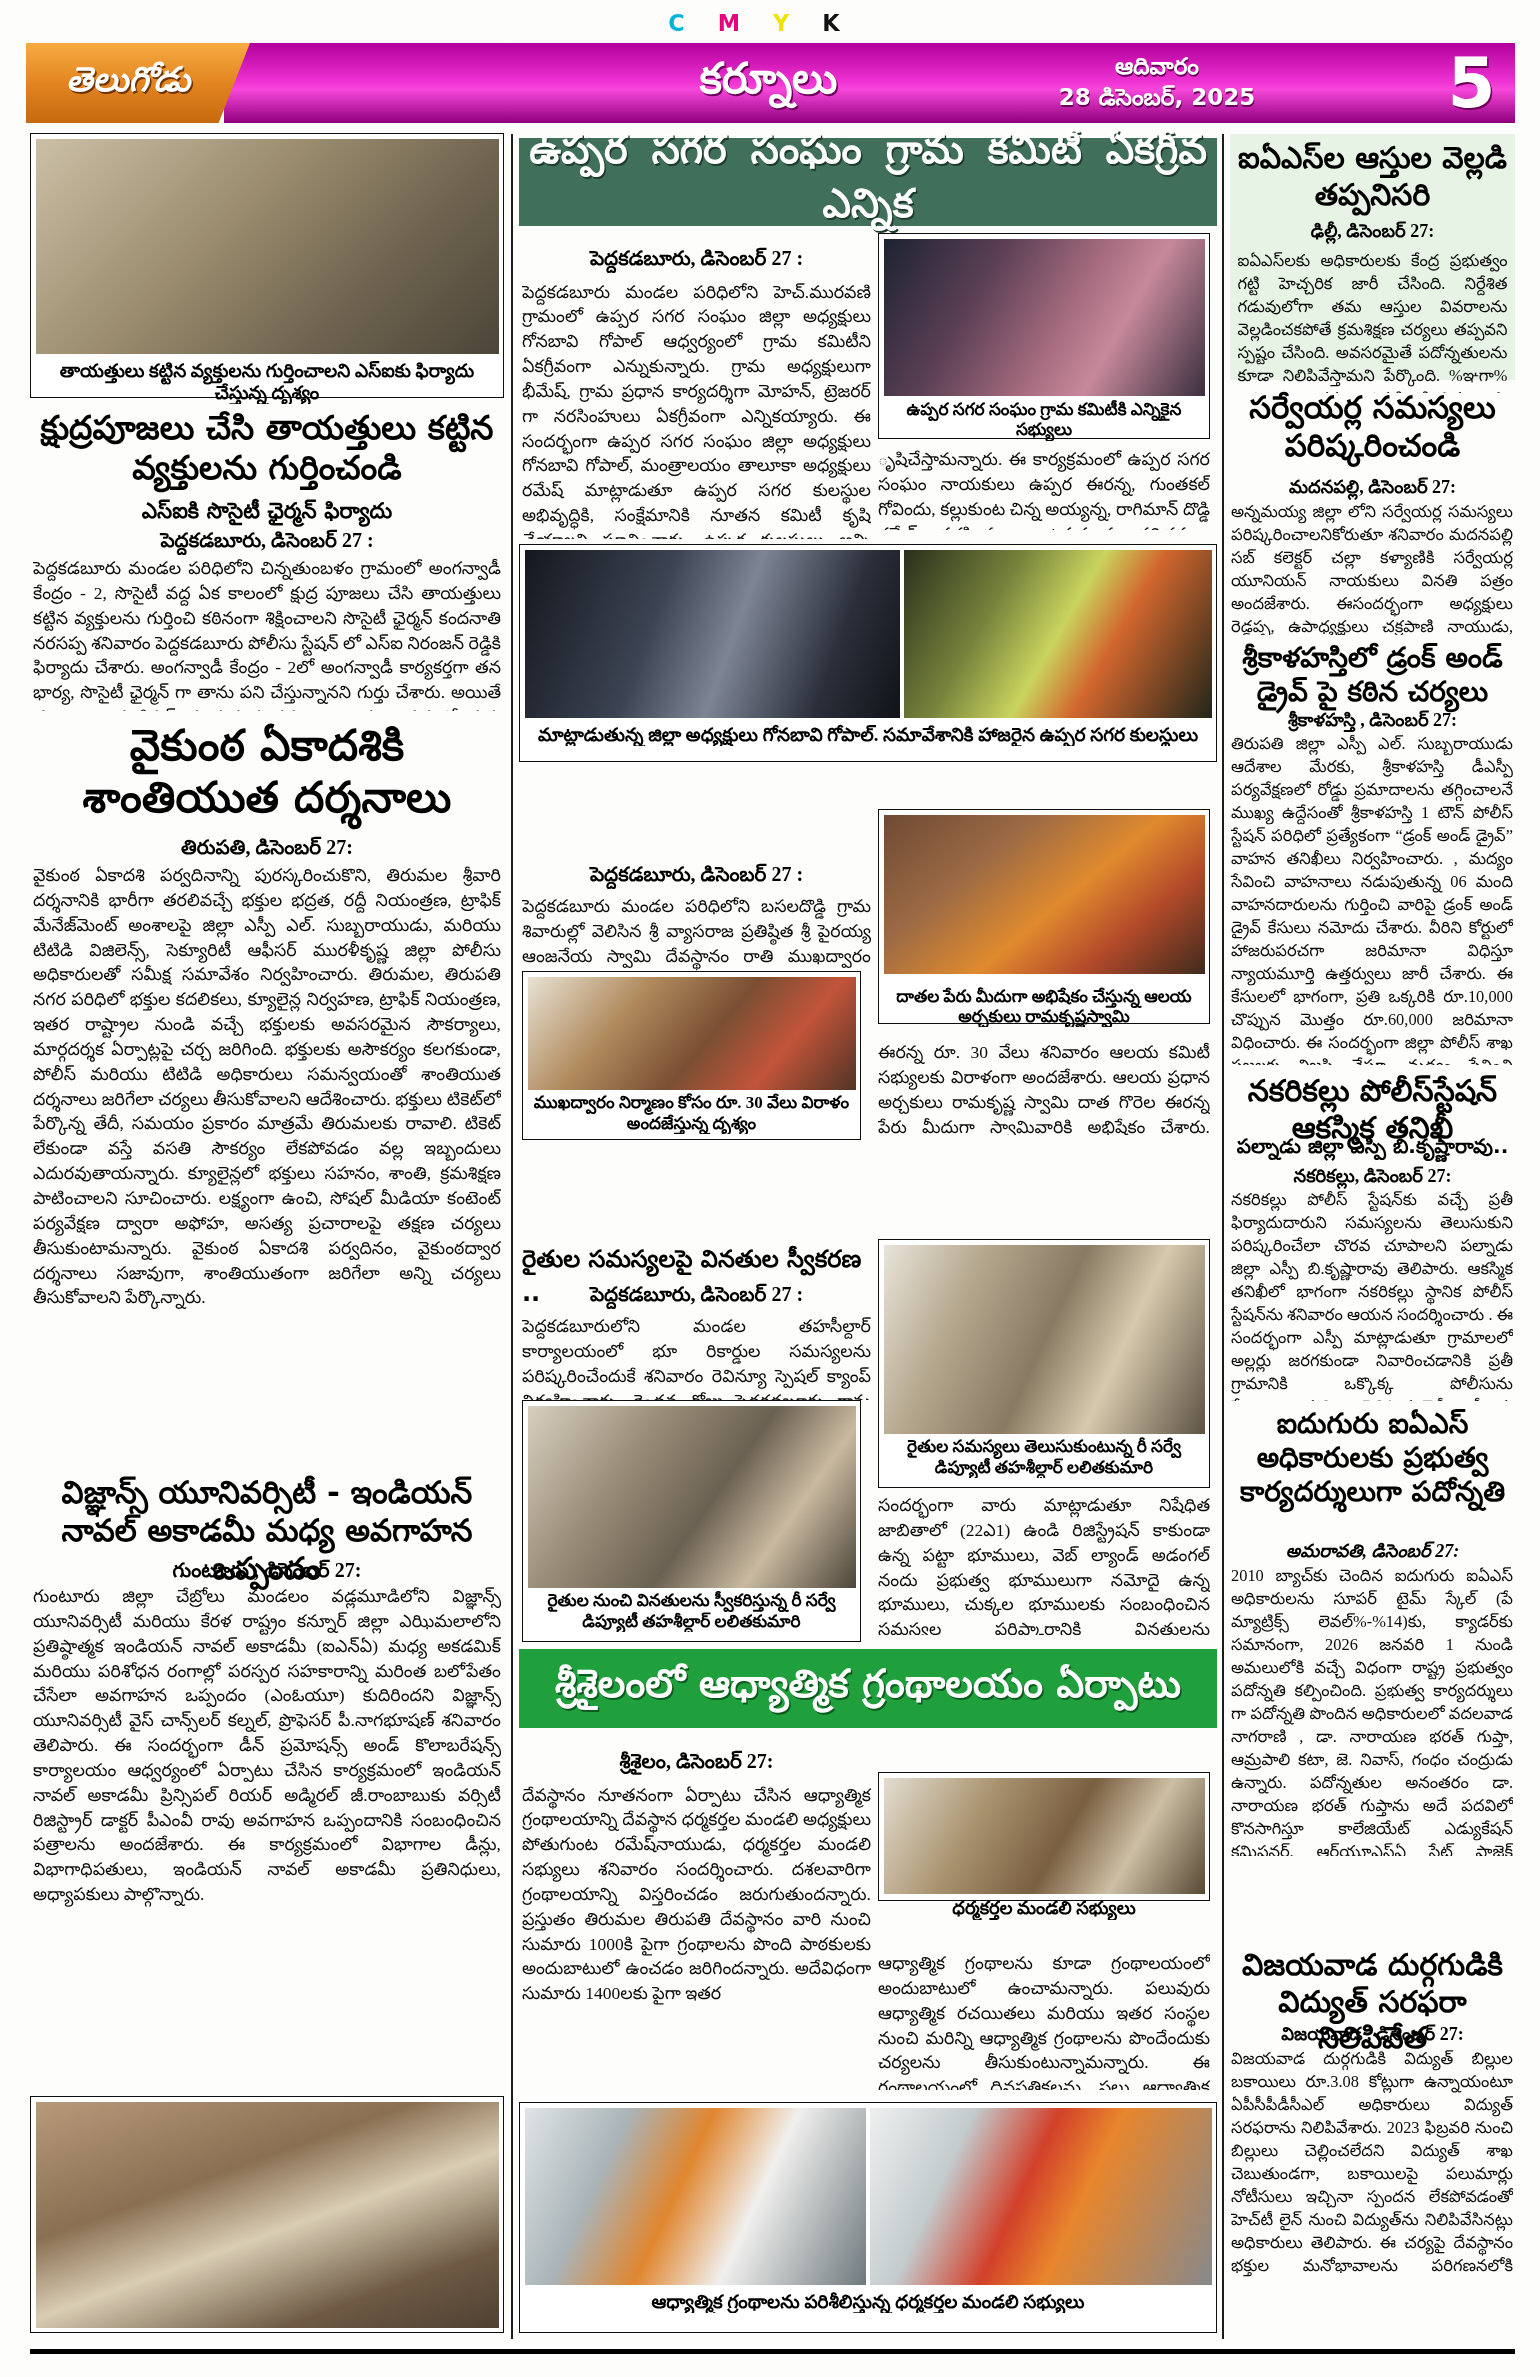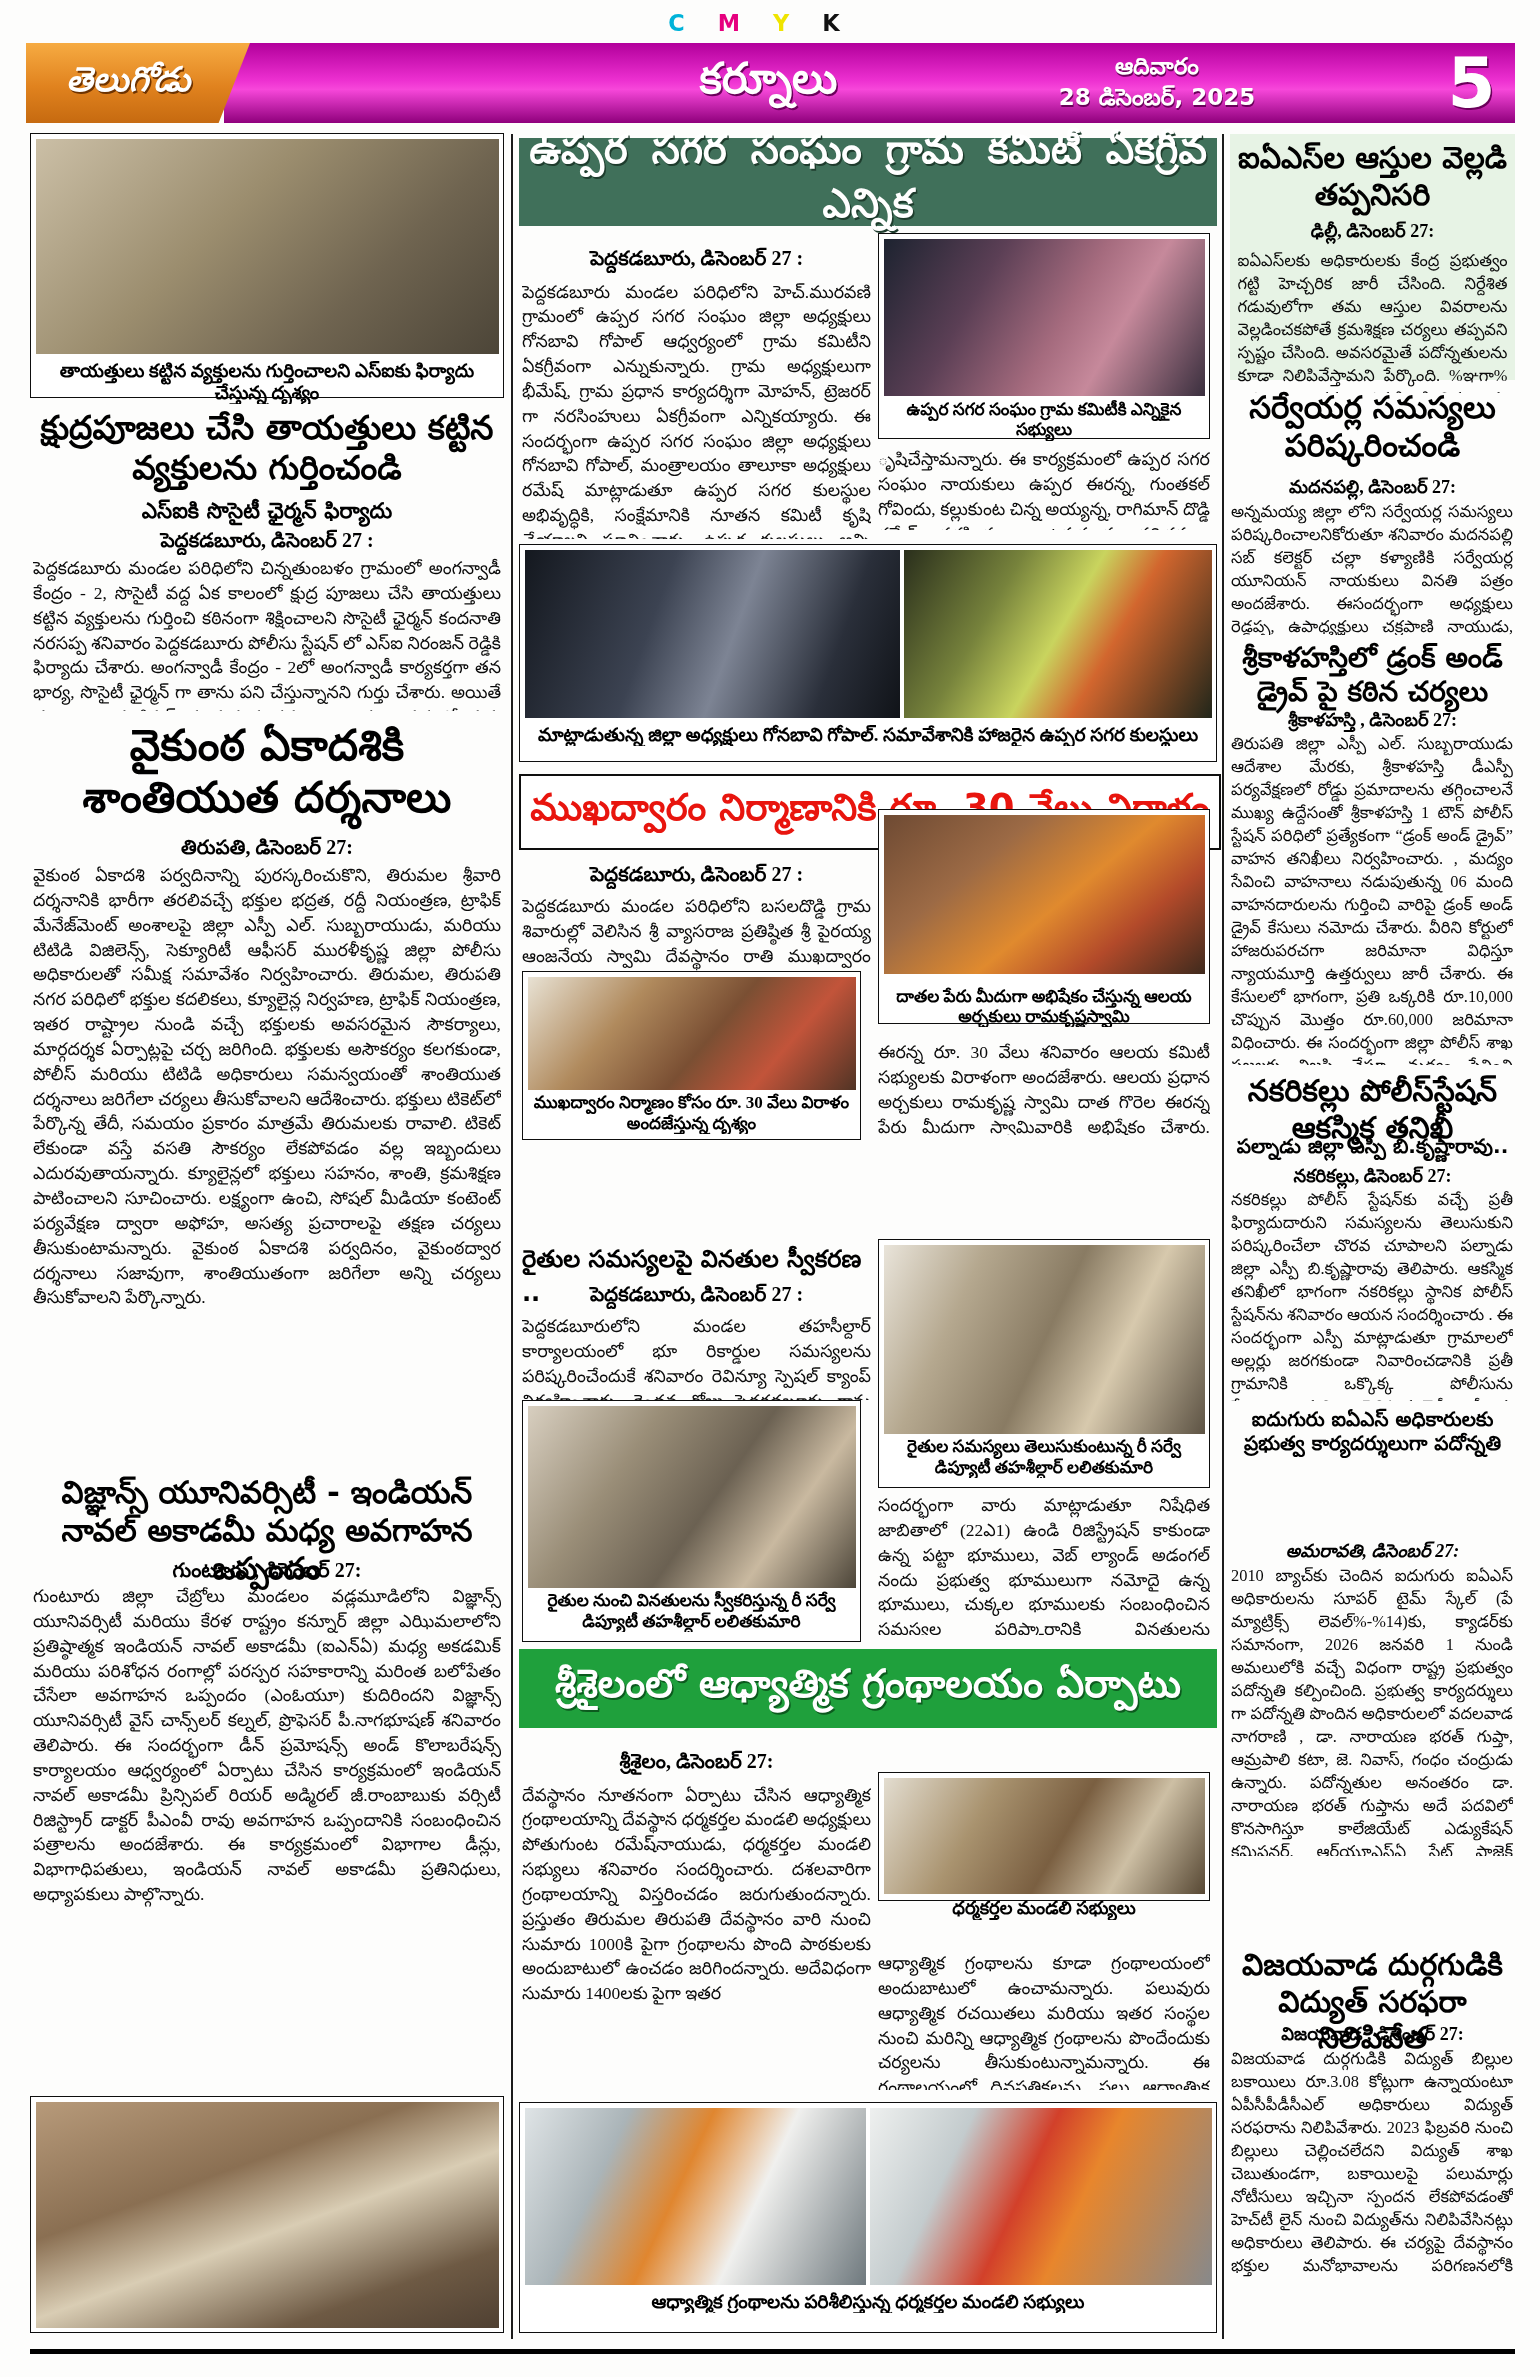--- a/index.html
+++ b/index.html
@@ -125,21 +125,20 @@
   <div class="abs body-text" style="left:878px;top:447px;width:332px;height:83px;">ృషిచేస్తామన్నారు.  ఈ కార్యక్రమంలో ఉప్పర సగర సంఘం నాయకులు ఉప్పర ఈరన్న, గుంతకల్ గోవిందు, కల్లుకుంట చిన్న అయ్యన్న, రాగిమాన్ దొడ్డి రమేష్, నరసింహులు, ఉరుకుందు తదితరులు పాల్గొన్నారు.</div>
 
   <div class="abs pbox" style="left:519px;top:544px;width:698px;height:218px;">
     <div style="display:flex;gap:4.5px;height:168px;">
       <div class="ph" style="width:55%;background:linear-gradient(110deg,#14181f 0%,#3c4352 35%,#7d8494 55%,#2a2f3a 80%,#101318 100%);"></div>
       <div class="ph" style="width:45%;background:linear-gradient(120deg,#2a2f1c 0%,#77833c 30%,#c9d45e 50%,#d2662e 65%,#21261a 100%);"></div>
     </div>
     <div class="caption" style="margin-top:6px;">మాట్లాడుతున్న జిల్లా అధ్యక్షులు గోనబావి గోపాల్. సమావేశానికి హాజరైన ఉప్పర సగర కులస్థులు</div>
   </div>
 
-  <div class="abs red-head" style="left:519px;top:774px;width:698px;height:72px;">ముఖద్వారం నిర్మాణానికి రూ. 30 వేలు విరాళం</div>
 
   <div class="abs" style="left:522px;top:863px;width:349px;">
     <div class="dateline">పెద్దకడబూరు, డిసెంబర్ 27 :</div>
     <div class="body-text" style="height:80px;margin-top:3px;">పెద్దకడబూరు మండల పరిధిలోని బసలదొడ్డి గ్రామ శివారుల్లో వెలిసిన శ్రీ వ్యాసరాజ ప్రతిష్ఠిత శ్రీ పైరయ్య ఆంజనేయ స్వామి దేవస్థానం రాతి ముఖద్వారం నిర్మాణం కోసం గొరెల పెద్దన్నమయ్య కుమారుడు గొరెల</div>
   </div>
 
   <div class="abs pbox" style="left:522px;top:971px;width:339px;height:169px;">
     <div class="ph" style="height:113px;background:linear-gradient(130deg,#e8e2d4 0%,#b08a5d 30%,#7a4f33 55%,#c2543a 75%,#513425 100%);"></div>
     <div class="caption" style="margin-top:3.7px;font-size:17px;">ముఖద్వారం నిర్మాణం కోసం రూ. 30 వేలు విరాళం అందజేస్తున్న దృశ్యం</div>
   </div>
@@ -203,21 +202,21 @@
 
   <div class="abs headline" style="left:1230px;top:641px;width:285px;font-size:28px;">శ్రీకాళహస్తిలో డ్రంక్ అండ్ డ్రైవ్ పై కఠిన చర్యలు</div>
   <div class="abs dateline" style="left:1230px;top:710px;width:285px;font-size:18px;">శ్రీకాళహస్తి , డిసెంబర్ 27:</div>
   <div class="abs body-sm" style="left:1231px;top:733px;width:282px;height:332px;">తిరుపతి జిల్లా ఎస్పీ ఎల్. సుబ్బరాయుడు ఆదేశాల మేరకు, శ్రీకాళహస్తి డీఎస్పీ పర్యవేక్షణలో రోడ్డు ప్రమాదాలను తగ్గించాలనే ముఖ్య ఉద్దేసంతో శ్రీకాళహస్తి 1 టౌన్ పోలీస్ స్టేషన్ పరిధిలో ప్రత్యేకంగా “డ్రంక్ అండ్ డ్రైవ్” వాహన తనిఖీలు నిర్వహించారు. , మద్యం సేవించి వాహనాలు నడుపుతున్న 06 మంది వాహనదారులను గుర్తించి వారిపై డ్రంక్ అండ్ డ్రైవ్ కేసులు నమోదు చేశారు. వీరిని కోర్టులో హాజరుపరచగా జరిమానా విధిస్తూ న్యాయమూర్తి ఉత్తర్వులు జారీ చేశారు. ఈ కేసులలో భాగంగా, ప్రతి ఒక్కరికి రూ.10,000 చొప్పున మొత్తం రూ.60,000 జరిమానా విధించారు. ఈ సందర్భంగా జిల్లా పోలీస్ శాఖ ప్రజలకు విజ్ఞప్తి చేస్తూ, మద్యం సేవించి వాహనాలు నడపడం ప్రాణాంతకమని, ఇది చట్టరీత్యా నేరమని, రోడ్డు భద్రత కోసం ప్రతి వాహనదారుడు బాధ్యతాయుతంగా వ్యవహరించాలని, భవిష్యత్తులో కూడా ఇటువంటి తనిఖీలు మరింత కఠినంగా కొనసాగుతాయని తెలిపారు.</div>
 
   <div class="abs headline" style="left:1230px;top:1073px;width:285px;font-size:30px;">నకరికల్లు పోలీస్‌స్టేషన్ ఆకస్మిక తనిఖీ</div>
   <div class="abs subhead" style="left:1230px;top:1134px;width:285px;font-size:20px;">పల్నాడు జిల్లా ఎస్పీ బి.కృష్ణారావు..</div>
   <div class="abs dateline" style="left:1230px;top:1166px;width:285px;font-size:18px;">నకరికల్లు, డిసెంబర్ 27:</div>
   <div class="abs body-sm" style="left:1231px;top:1189px;width:282px;height:212px;">నకరికల్లు పోలీస్ స్టేషన్‌కు వచ్చే ప్రతీ ఫిర్యాదుదారుని సమస్యలను తెలుసుకుని పరిష్కరించేలా చొరవ చూపాలని పల్నాడు జిల్లా ఎస్పీ బి.కృష్ణారావు తెలిపారు. ఆకస్మిక తనిఖీలో భాగంగా నకరికల్లు స్థానిక పోలీస్ స్టేషన్‌ను శనివారం ఆయన సందర్శించారు . ఈ సందర్భంగా ఎస్పీ మాట్లాడుతూ గ్రామాలలో అల్లర్లు జరగకుండా నివారించడానికి ప్రతీ గ్రామానికి ఒక్కొక్క పోలీసును కేటాయించామని తెలిపారు.రౌడీ షీటర్లు పద్దతులు మార్చుకొని నడుచుకోవాలని,లేని యెడల వారిపై కఠినమైన కేసులు నమోదు చేస్తామని హెచ్చరించారు.అద్దంకి నార్కెట్‌పల్లి రాష్ట్ర రహదారిపై రోడ్డు ప్రమాదాలు జరిగే బ్లాక్ స్పాట్లను గుర్తించి సీసీ కెమెరాలు ఏర్పాటు చేస్తామని తెలిపారు. ఈ తనిఖీలలో సత్తెనపల్లి రూరల్ సీఐ పీ.కిరణ్, ఎస్సై కే.సతీష్, పోలీస్ సిబ్బంది పాల్గొన్నారు.</div>
 
-  <div class="abs headline" style="left:1230px;top:1407px;width:285px;font-size:20px;">ఐదుగురు ఐఏఎస్ అధికారులకు ప్రభుత్వ కార్యదర్శులుగా పదోన్నతి</div>
+  <div class="abs headline" style="left:1230px;top:1407px;width:285px;font-size:28px;">ఐదుగురు ఐఏఎస్ అధికారులకు ప్రభుత్వ కార్యదర్శులుగా పదోన్నతి</div>
   <div class="abs dateline" style="left:1230px;top:1541px;width:285px;font-size:18px;font-style:italic;">అమరావతి, డిసెంబర్ 27:</div>
   <div class="abs body-sm" style="left:1231px;top:1565px;width:282px;height:291px;">2010 బ్యాచ్‌కు చెందిన ఐదుగురు ఐఏఎస్ అధికారులను సూపర్ టైమ్ స్కేల్ (పే మ్యాట్రిక్స్ లెవల్%-%14)కు, క్యాడర్‌కు సమానంగా, 2026 జనవరి 1 నుండి అమలులోకి వచ్చే విధంగా రాష్ట్ర ప్రభుత్వం పదోన్నతి కల్పించింది. ప్రభుత్వ కార్యదర్శులు గా పదోన్నతి పొందిన అధికారులలో వదలవాడ నాగరాణి , డా. నారాయణ భరత్ గుప్తా, ఆమ్రపాలి కటా, జె. నివాస్, గంధం చంద్రుడు ఉన్నారు. పదోన్నతుల అనంతరం డా. నారాయణ భరత్ గుప్తాను అదే పదవిలో కొనసాగిస్తూ కాలేజియేట్ ఎడ్యుకేషన్ కమిషనర్, ఆర్‌యూఎస్ఏ స్టేట్ ప్రాజెక్ట్ డైరెక్టర్‌గా కొనసాగిస్తున్నారు. ఆమ్రపాలి కటా ఆంధ్రప్రదేశ్ టూరిజం డెవలప్‌మెంట్ కార్పొరేషన్ వైస్ చైర్‌పర్సన్, మేనేజింగ్ డైరెక్టర్‌గా కొనసాగనున్నారు. గంధం చంద్రుడిని కార్మిక శాఖ కమిషనర్‌గా నియమిస్తూ, పూర్తి అదనపు బాధ్యతలు నిర్వహిస్తున్న ఎం.వి. శేషగిరి బాబును రిలీవ్ చేశారు. వదలవాడ నాగరాణి పశ్చిమ గోదావరి జిల్లా కలెక్టర్, జిల్లా మేజిస్ట్రేట్‌గా అదే పదవిలో కొనసాగనున్నారు. అవసరమైన పోట్ల పోస్టుల సృష్టి, అప్‌గ్రేడేషన్, క్యాడర్ సమానత్వానికి సంబంధించిన ఉత్తర్వులు వేరుగా జారీ చేస్తామని ప్రధాన కార్యదర్శి కె. విజయానంద్ పేర్కొన్నారు.</div>
 
   <div class="abs headline" style="left:1230px;top:1947px;width:285px;font-size:30px;">విజయవాడ దుర్గగుడికి విద్యుత్ సరఫరా నిలిపివేత</div>
   <div class="abs dateline" style="left:1230px;top:2024px;width:285px;font-size:18px;">విజయవాడ , డిసెంబర్ 27:</div>
   <div class="abs body-sm" style="left:1231px;top:2048px;width:282px;height:231px;">విజయవాడ దుర్గగుడికి విద్యుత్ బిల్లుల బకాయిలు రూ.3.08 కోట్లుగా ఉన్నాయంటూ ఏపీసీపీడీసీఎల్ అధికారులు విద్యుత్ సరఫరాను నిలిపివేశారు. 2023 ఫిబ్రవరి నుంచి బిల్లులు చెల్లించలేదని విద్యుత్ శాఖ చెబుతుండగా, బకాయిలపై పలుమార్లు నోటీసులు ఇచ్చినా స్పందన లేకపోవడంతో హెచ్‌టీ లైన్ నుంచి విద్యుత్‌ను నిలిపివేసినట్లు అధికారులు తెలిపారు. ఈ చర్యపై దేవస్థానం భక్తుల మనోభావాలను పరిగణనలోకి తీసుకోవాలని కోరింది. అయితే భక్తులకు ఇబ్బందులు కలగకుండా విద్యుత్ సేవలకు అంతరాయం లేకుండా జనరేటర్ల సాయంతో ప్రత్యామ్నాయ ఏర్పాట్లు చేసినట్లు తెలిపింది. అలాగే తమ సోలార్ ప్లాంట్ ద్వారా ఉత్పత్తి అవుతున్న విద్యుత్‌ను వినియోగిస్తున్నామని పేర్కొంటూ, నెట్ మీటరింగ్ కోసం విద్యుత్ శాఖను పలుమార్లు కోరినప్పటికీ సాంకేతిక  ఉత్పత్తి అయిన విద్యుత్‌ను నమోదు చేయలేదని పేర్కొంది.</div>
 
 </div>
 
 

